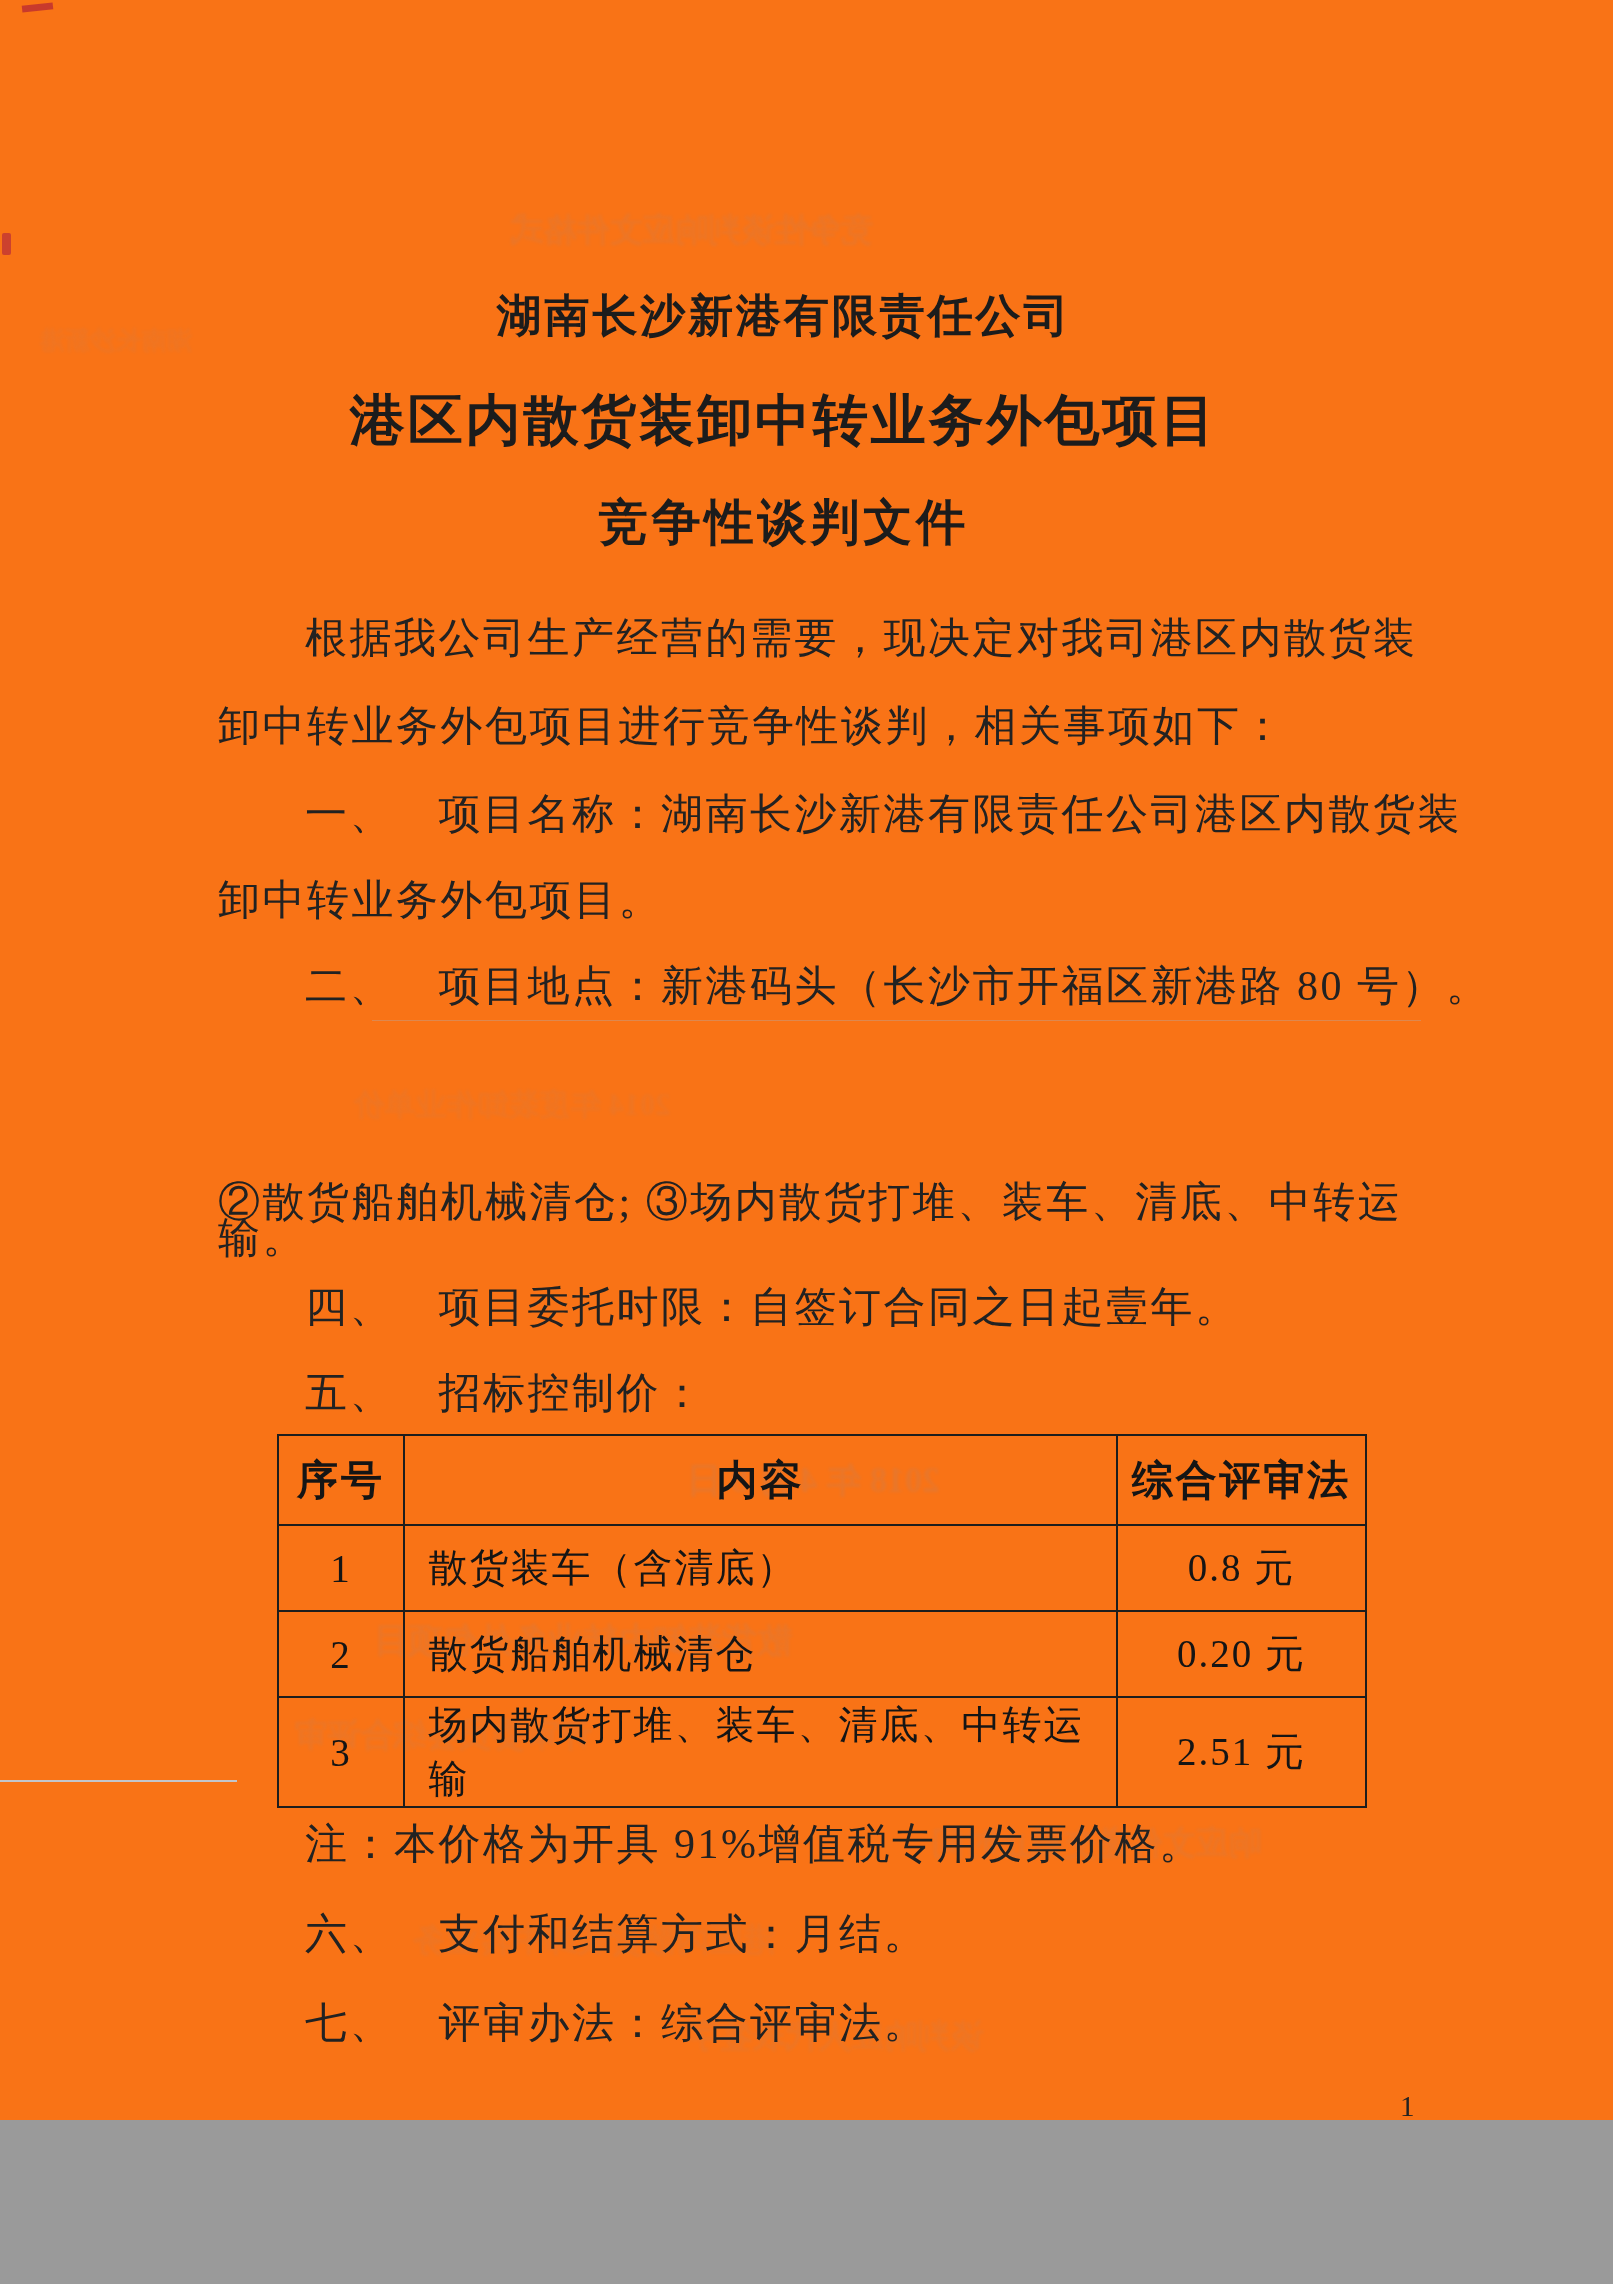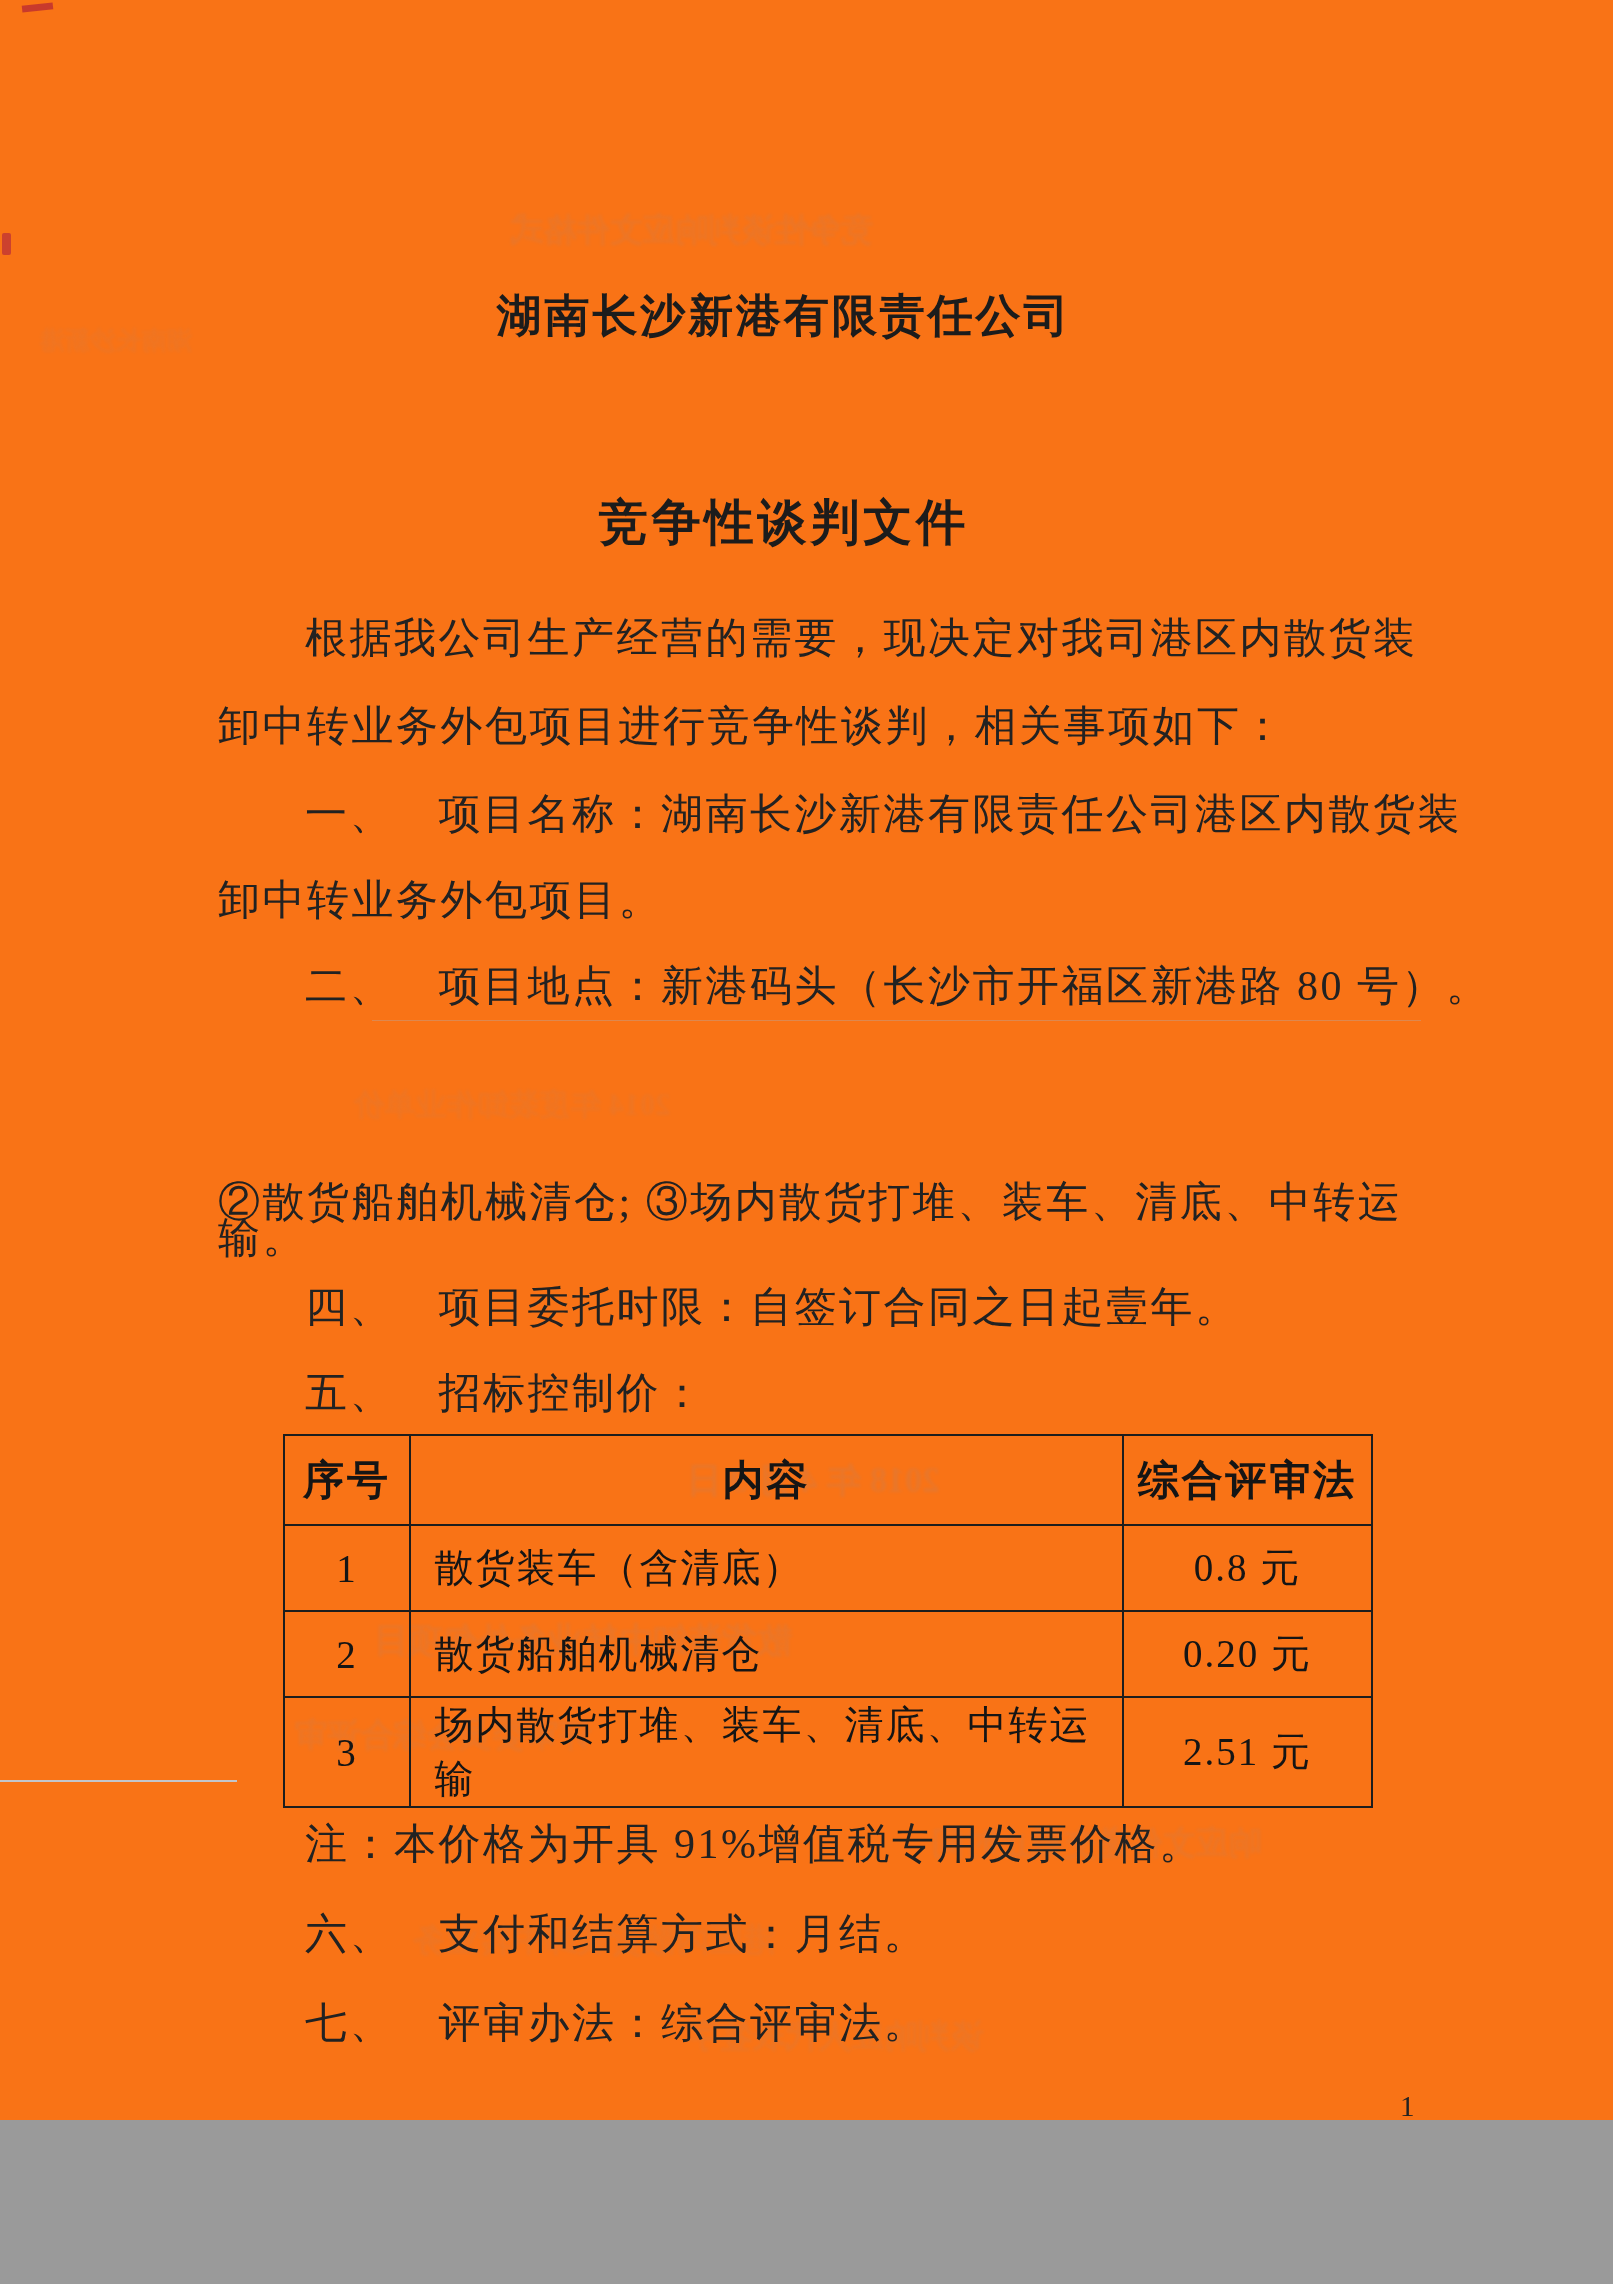--- a/index.html
+++ b/index.html
@@ -31,21 +31,21 @@
   .ln5  { top:1041px; }
   .ln6  { top:1172px; }
   .ln7  { top:1208px; }
   .ln8  { top:1277px; }
   .ln9  { top:1363px; }
   .ln10 { top:1814px; }
   .ln11 { top:1904px; }
   .ln12 { top:1993px; }
   
   table.price {
-    position:absolute; left:283px; top:1434px;
+    position:absolute; left:277px; top:1434px;
     width:1088px; border-collapse:collapse;
     table-layout:fixed;
   }
   table.price col.c-no    { width:126px; }
   table.price col.c-cont  { width:713px; }
   table.price col.c-price { width:249px; }
   table.price th, table.price td {
     border:2px solid #1d1d1d;
     font-size:39px; letter-spacing:2px; color:#151515;
     text-align:center; vertical-align:middle;
@@ -109,20 +109,21 @@
   <div class="ghost g7">港区内散货装卸中转业务</div>
   <div class="ghost g8">综合评审法评分标准</div>
   <div class="ghost g9">2014 年度装卸作业单价</div>
 
   <div class="redmark1"></div>
   <div class="redmark2"></div>
   <div class="scanline1"></div>
   <div class="scanline2"></div>
 
   <div class="title-block t-company">湖南长沙新港有限责任公司</div>
+  <div class="title-block t-project">港区内散货装卸中转业务外包项目</div>
   <div class="title-block t-doctype">竞争性谈判文件</div>
 
   <div class="bodyline ln0 indent">根据我公司生产经营的需要，现决定对我司港区内散货装</div>
   <div class="bodyline ln1">卸中转业务外包项目进行竞争性谈判，相关事项如下：</div>
   <div class="bodyline ln2 indent">一、　项目名称：湖南长沙新港有限责任公司港区内散货装</div>
   <div class="bodyline ln3">卸中转业务外包项目。</div>
   <div class="bodyline ln4 indent">二、　项目地点：新港码头（长沙市开福区新港路 80 号）。</div>
   <div class="bodyline ln6">②散货船舶机械清仓; ③场内散货打堆、装车、清底、中转运</div>
   <div class="bodyline ln7">输。</div>
   <div class="bodyline ln8 indent">四、　项目委托时限：自签订合同之日起壹年。</div>

